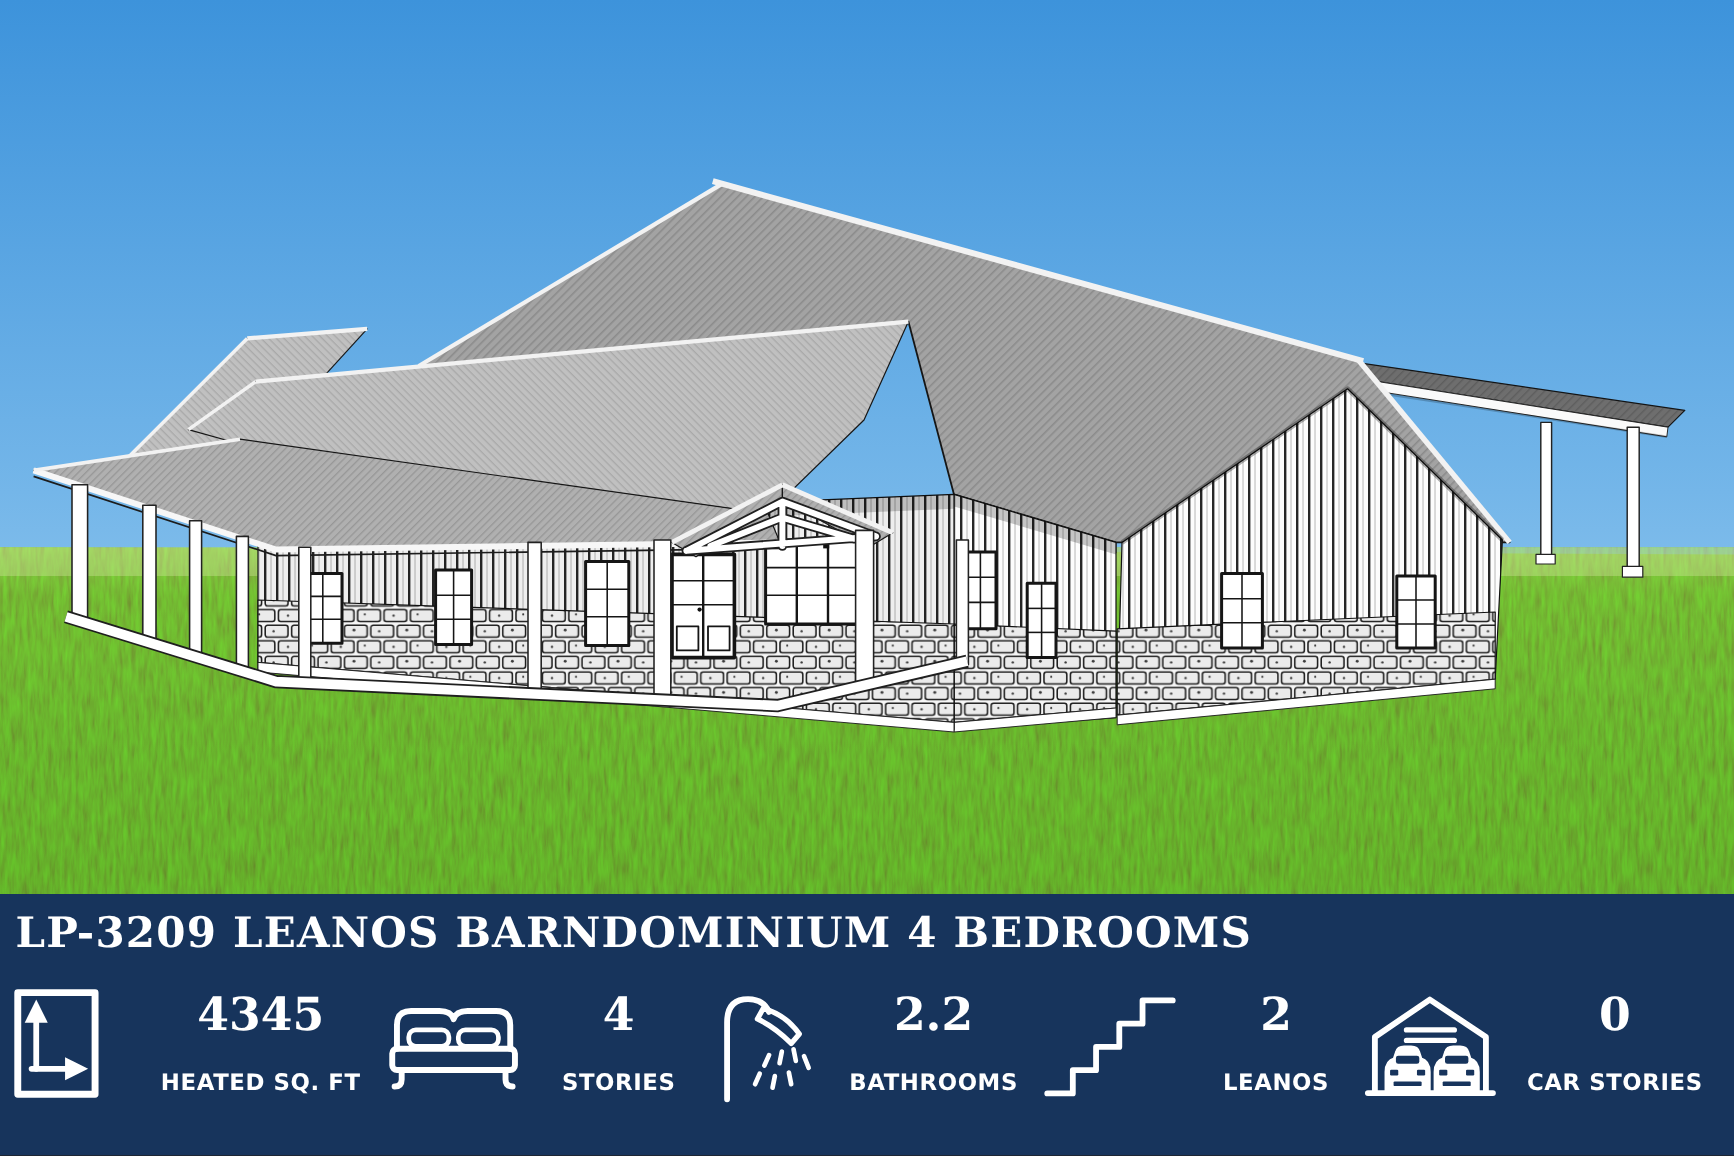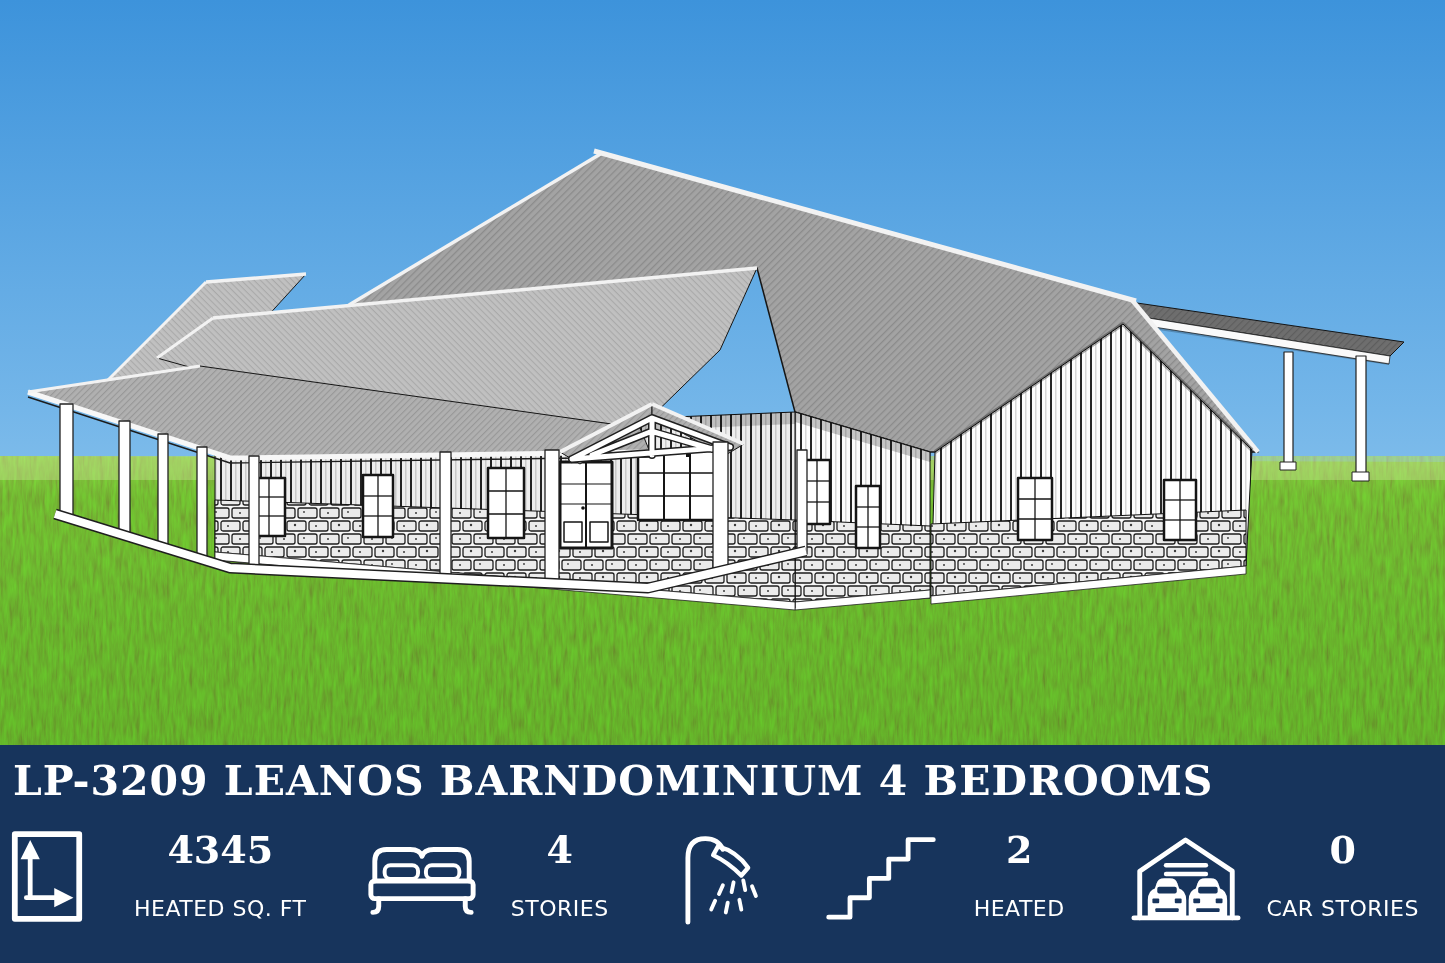--- a/index.html
+++ b/index.html
@@ -9,36 +9,36 @@
   }
   .scene{position:absolute;top:0;left:0;width:1445px;height:745px;}
   .scene svg{display:block;}
   .banner{
     position:absolute;top:745px;left:0;width:1445px;height:218px;
     background:#17345C;color:#fff;box-sizing:border-box;
   }
   .plan-title{
     margin:0;padding:15px 0 0 13px;
     font-family:"DejaVu Serif","Liberation Serif",serif;
-    font-weight:bold;font-size:41px;line-height:1.05;letter-spacing:1px;
+    font-weight:bold;font-size:35px;line-height:1.05;letter-spacing:1px;
     white-space:nowrap;
   }
   .stats{
     display:flex;justify-content:space-between;align-items:center;
     padding:0 26px 0 10px;margin-top:22px;
   }
   .stat{display:flex;align-items:center;gap:24px;}
   .stat .icon{flex:0 0 auto;}
   .stat .txt{display:flex;flex-direction:column;align-items:center;min-width:110px;}
   .stat .val{
     font-family:"DejaVu Serif","Liberation Serif",serif;font-weight:bold;
     font-size:38px;line-height:1;color:#fff;
   }
   .stat .lab{
-    margin-top:27px;font-weight:normal;font-size:22px;letter-spacing:.5px;
+    margin-top:27px;font-weight:bold;font-size:19px;letter-spacing:.5px;
     color:#fff;white-space:nowrap;
   }
   .sicon{stroke:#fff;fill:none;stroke-width:5;stroke-linecap:round;stroke-linejoin:round;}
 </style>
 </head>
 <body>
 
 <div class="page">
 
   <div class="scene">
@@ -305,29 +305,33 @@
           <g stroke-width="4">
             <line x1="52" y1="62" x2="48" y2="71"></line>
             <line x1="63" y1="59" x2="61" y2="69"></line>
             <line x1="73" y1="57" x2="75" y2="67"></line>
             <line x1="44" y1="78" x2="40" y2="87"></line>
             <line x1="57" y1="80" x2="55" y2="90"></line>
             <line x1="69" y1="77" x2="71" y2="87"></line>
             <line x1="82" y1="63" x2="86" y2="73"></line>
           </g>
         </svg>
+        <div class="txt">
+          <div class="val">2.2</div>
+          <div class="lab">BATHROOMS</div>
+        </div>
       </div>
 
       <div class="stat">
         <svg class="icon sicon" width="118" height="92" viewBox="0 0 120 95">
           <path d="M6,90 L28,90 L28,70 L48,70 L48,50 L68,50 L68,30 L88,30 L88,10 L114,10"></path>
         </svg>
         <div class="txt">
           <div class="val">2</div>
-          <div class="lab">HEATED</div>
+          <div class="lab">LEANOS</div>
         </div>
       </div>
 
       <div class="stat">
         <svg class="icon sicon" width="112" height="95" viewBox="0 0 115 95">
           <path d="M10,90 L10,42 L57,10 L105,42 L105,90"></path>
           <line x1="37" y1="36" x2="78" y2="36" stroke-width="4.5"></line>
           <line x1="37" y1="45" x2="78" y2="45" stroke-width="4.5"></line>
           <g stroke-width="3.5">
             <path d="M20,88 L20,72 Q20,63 27,61 L29,55 Q30,51 35,51 L41,51 Q46,51 47,55 L49,61 Q56,63 56,72 L56,88 Z" fill="#fff" stroke="#fff"></path>

